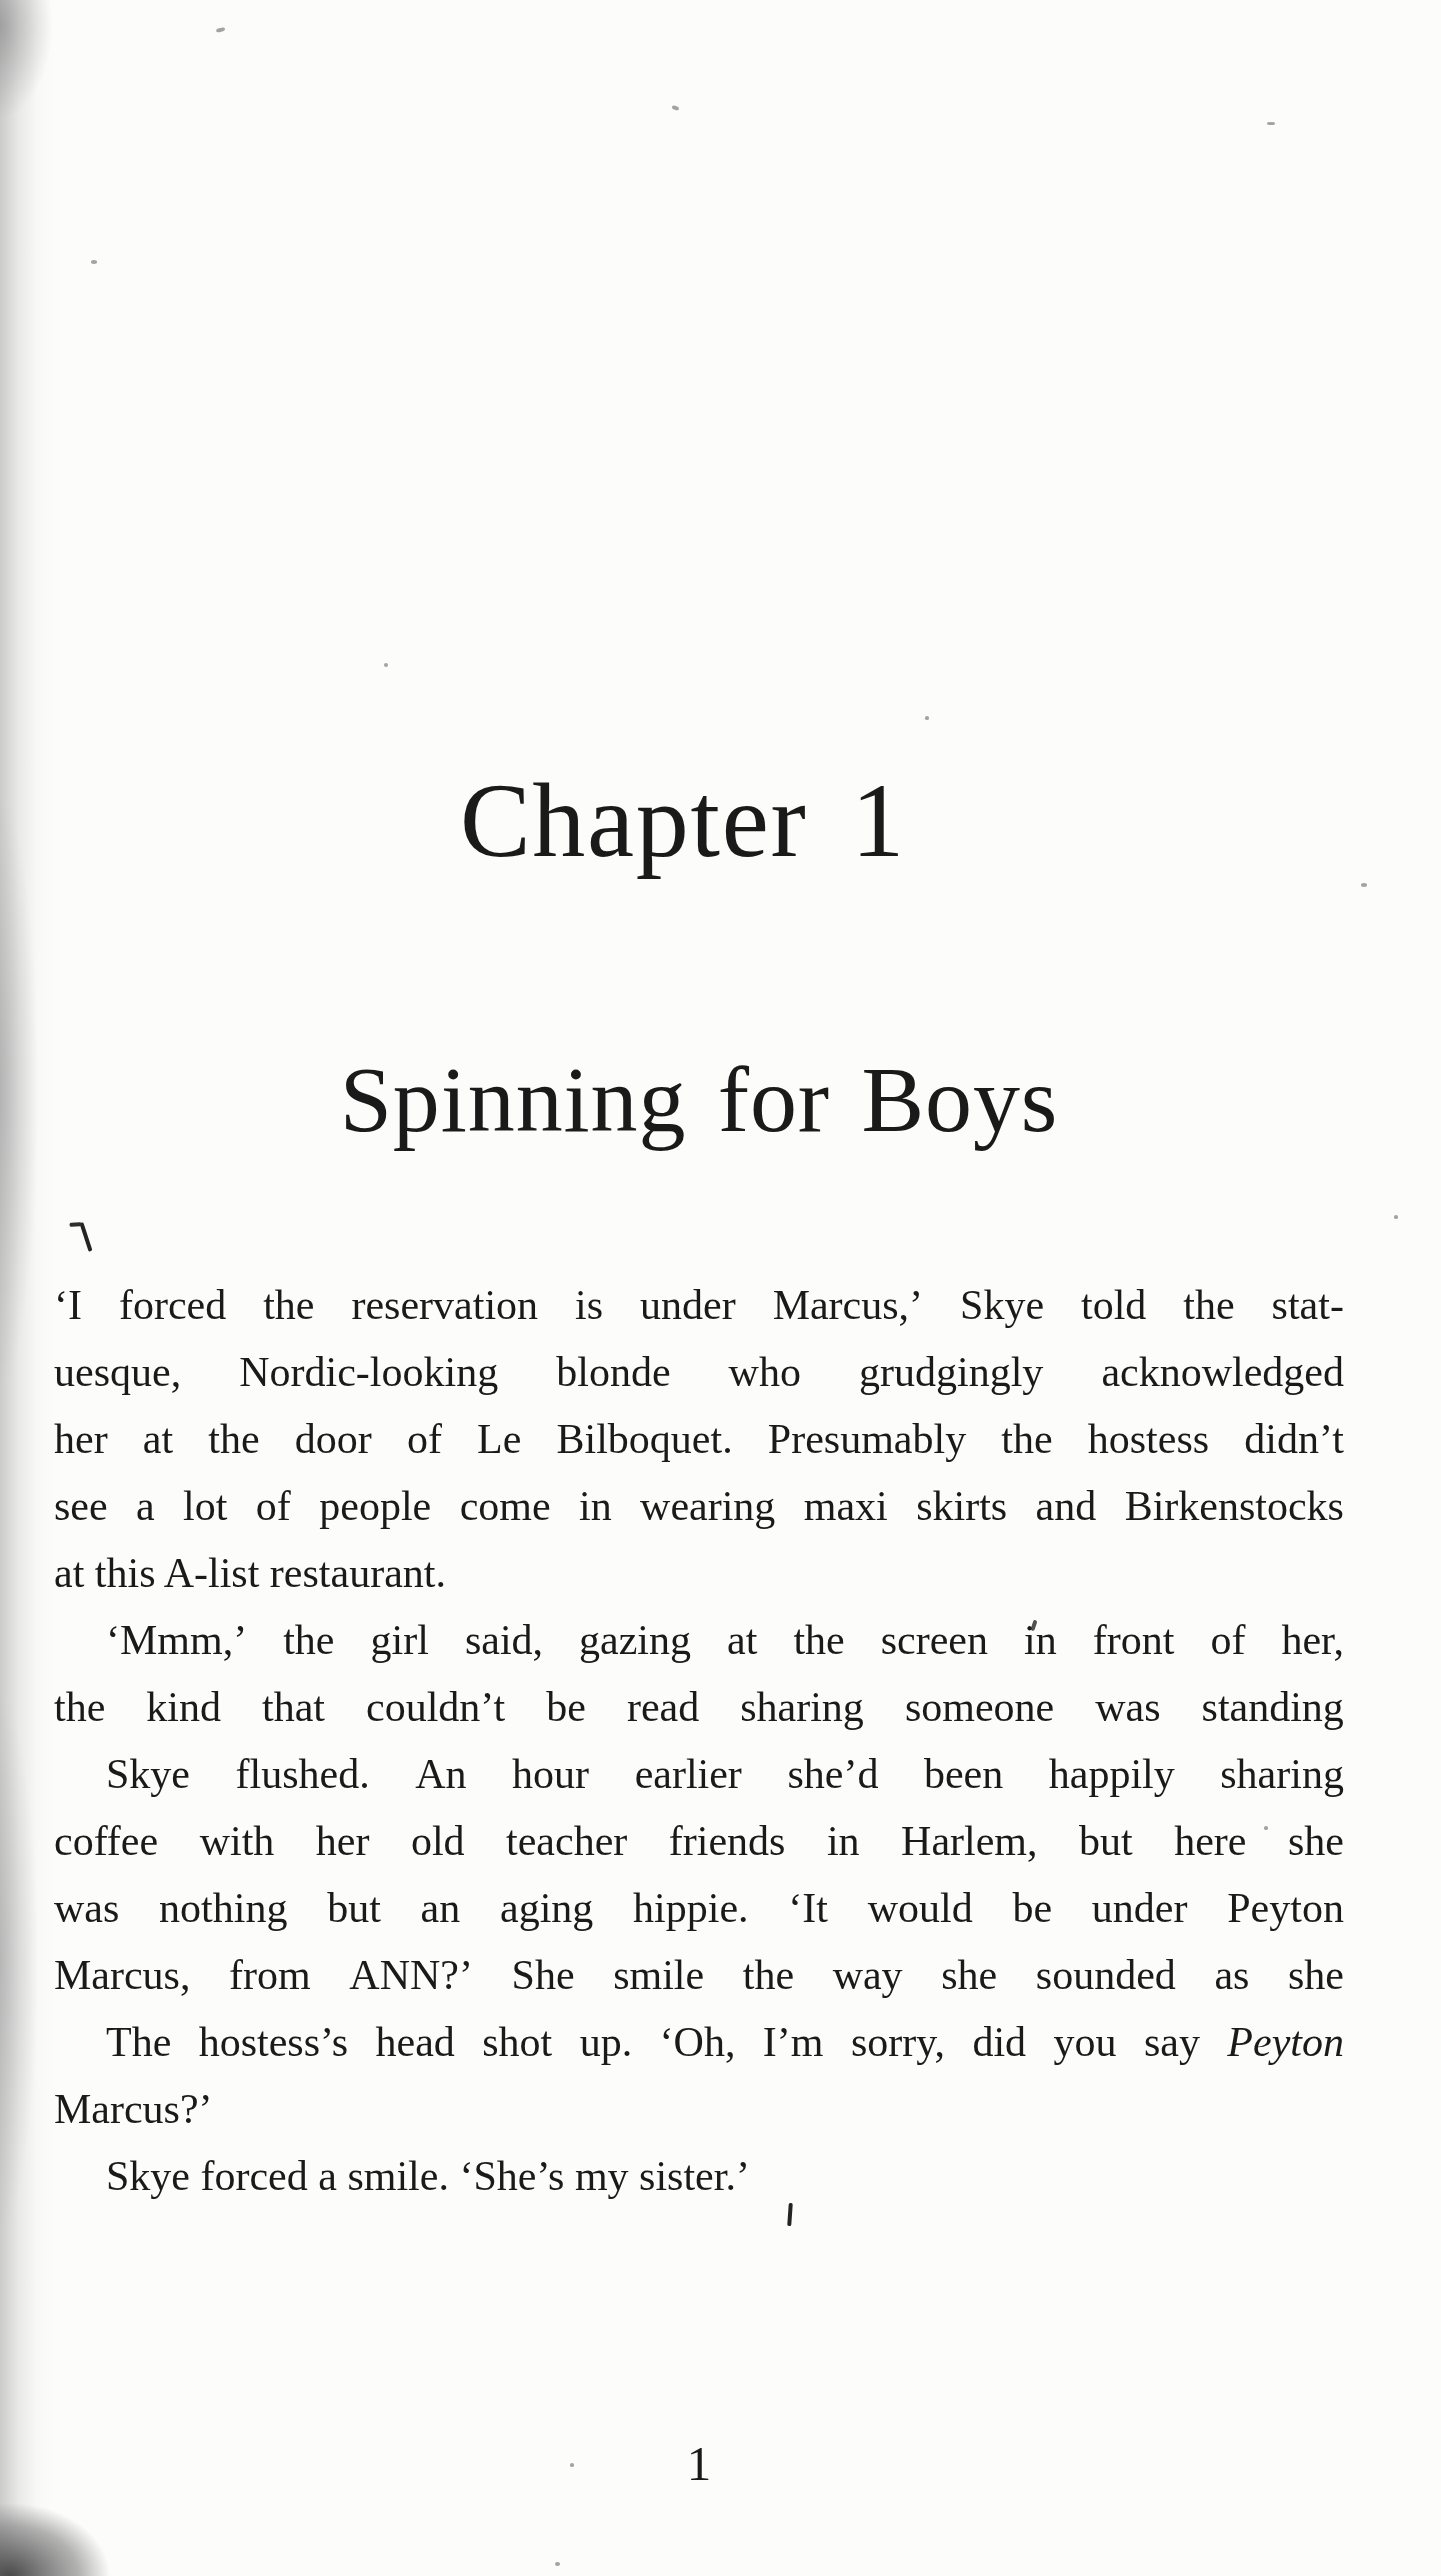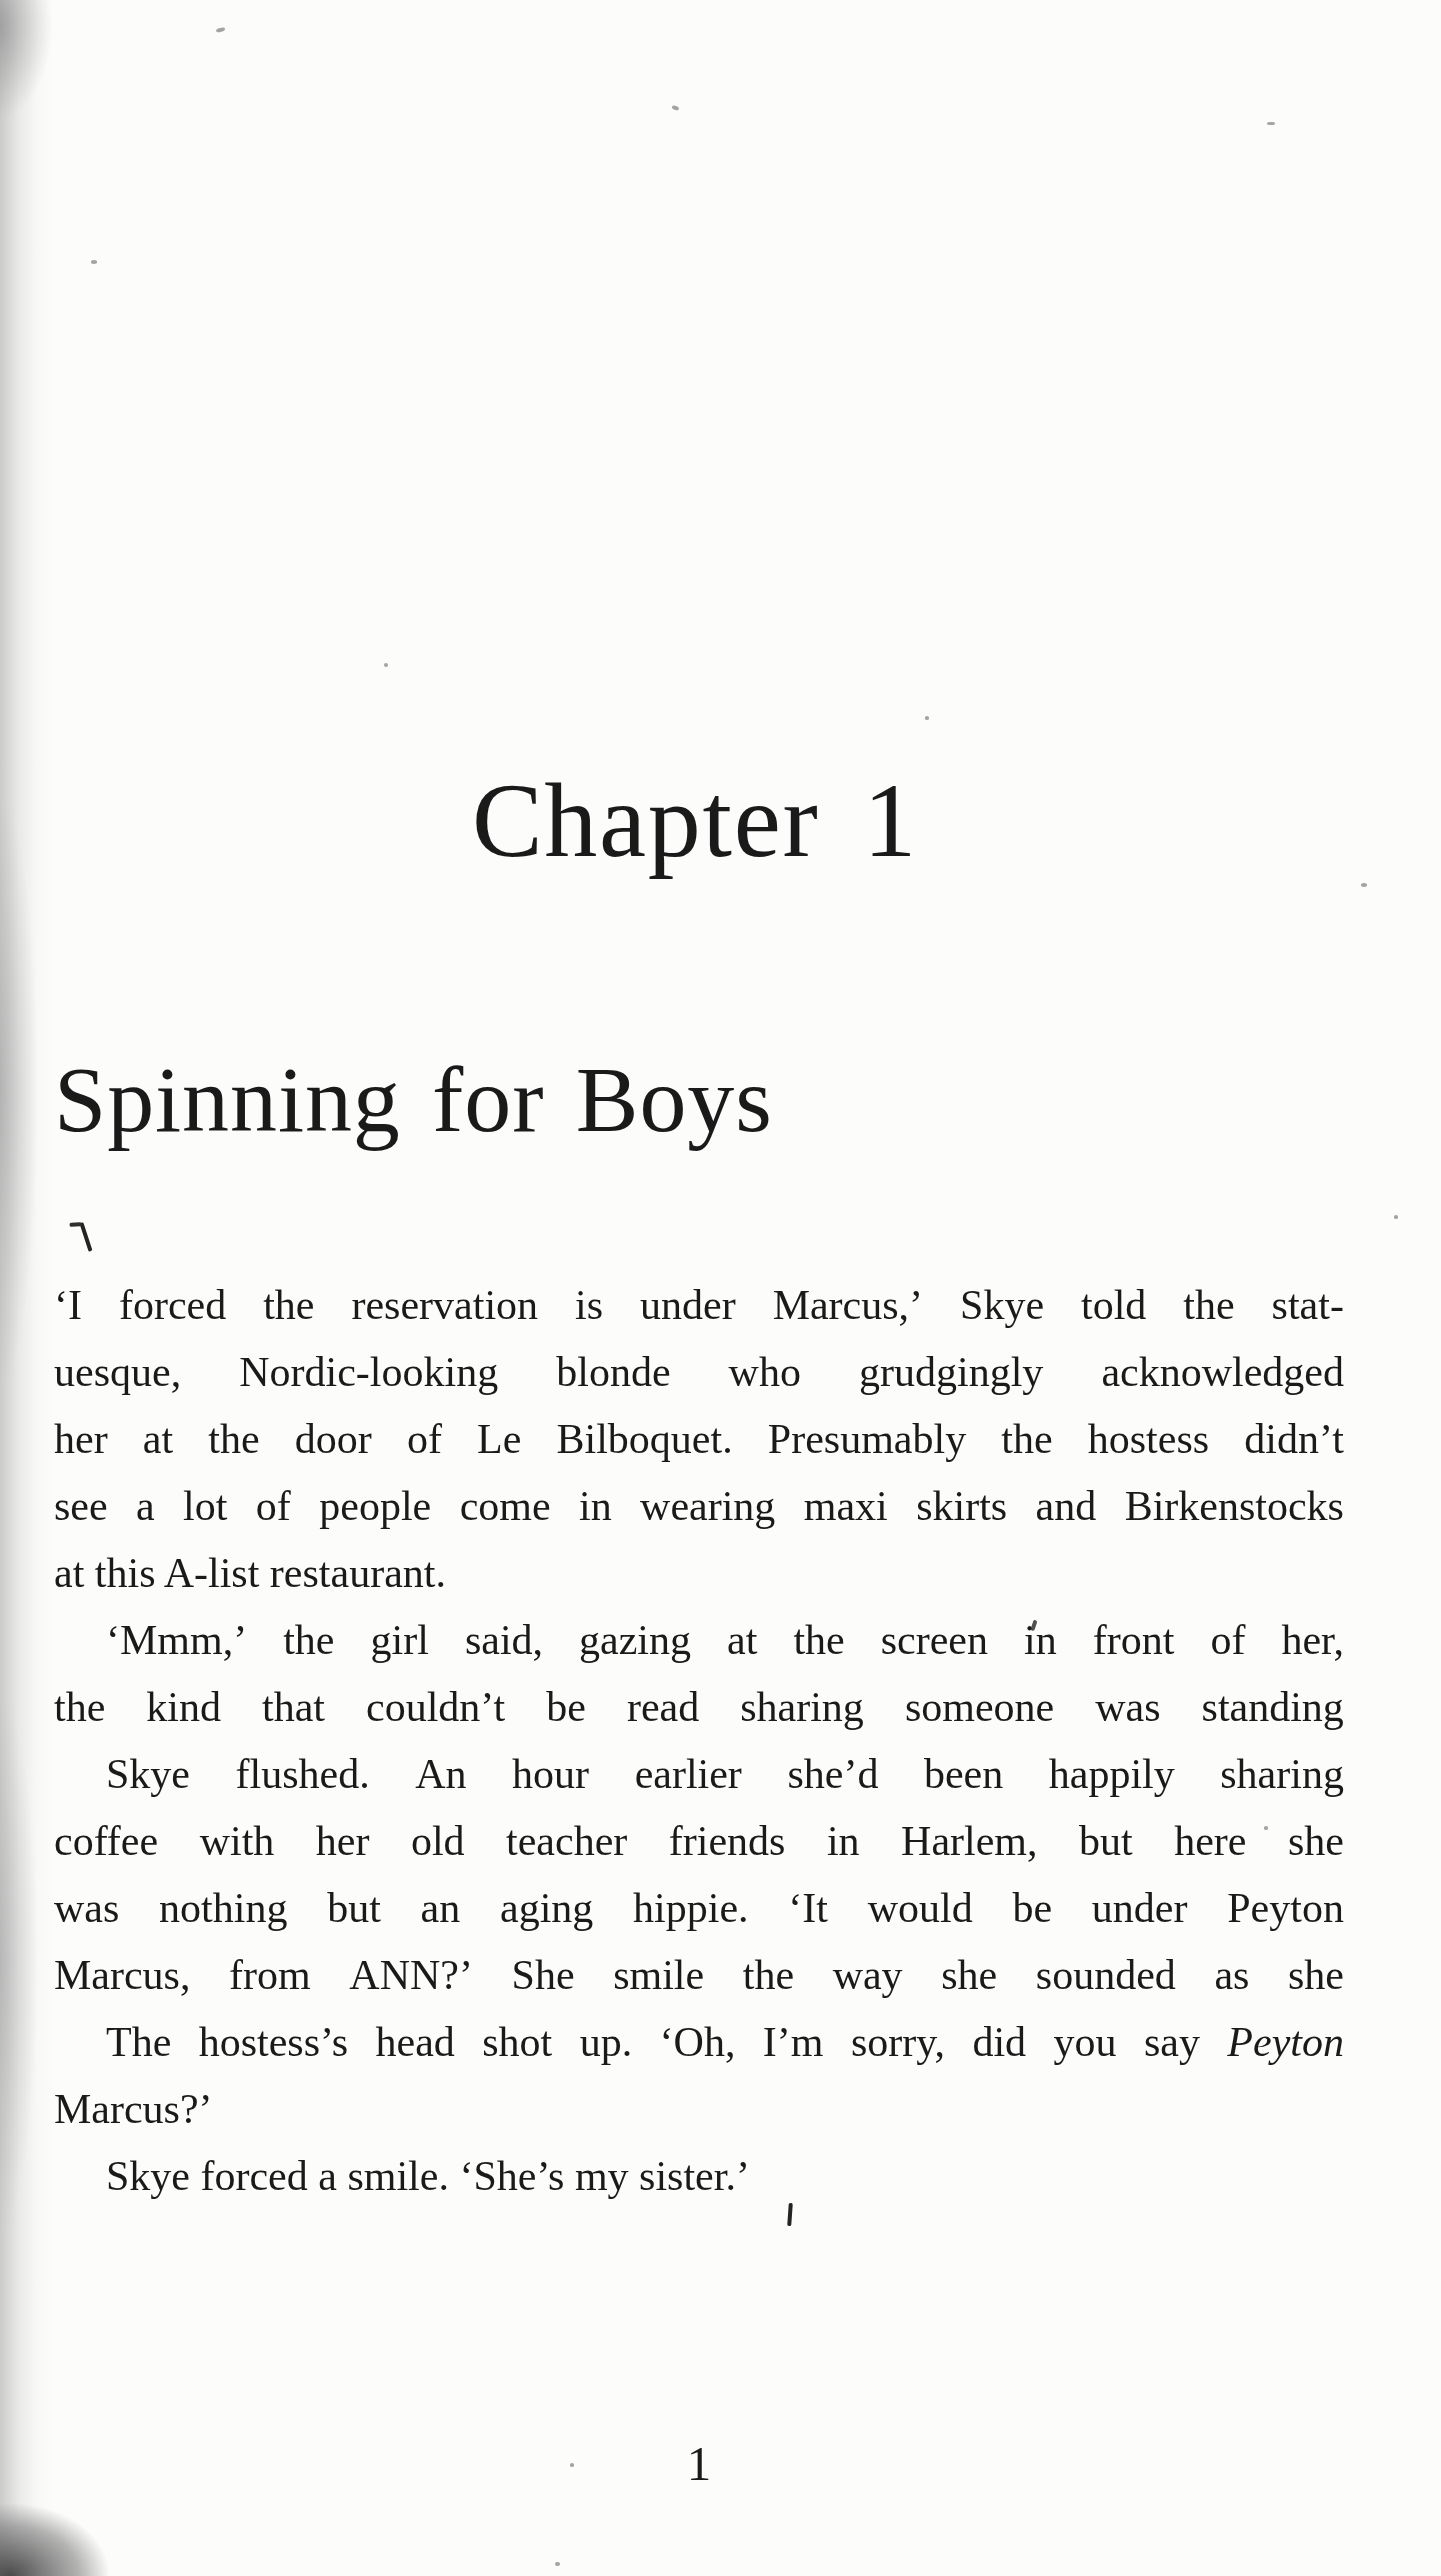--- a/index.html
+++ b/index.html
@@ -19,30 +19,30 @@
   .edge-shadow{
     position:absolute;left:0;top:0;width:148px;height:100%;
     background:
       radial-gradient(ellipse 131px 96px at 10.5px 100%, rgba(50,50,50,.85), rgba(105,105,105,.5) 52%, rgba(150,150,150,0) 76%),
       radial-gradient(ellipse 70px 122px at 0px 26px, rgba(125,125,125,.55), rgba(160,160,160,0) 75%),
       radial-gradient(ellipse 48px 367px at 0px 1091px, rgba(140,140,140,.38), rgba(160,160,160,0) 80%),
       radial-gradient(ellipse 48px 332px at 0px 1963px, rgba(145,145,145,.35), rgba(160,160,160,0) 80%),
       linear-gradient(to right, rgba(158,158,158,.52) 0px, rgba(195,195,195,.33) 19px, rgba(225,225,225,.14) 37px, rgba(255,255,255,0) 54px);
   }
   .heading-1{
-    position:absolute;left:50px;top:768px;width:1290px;
+    position:absolute;left:38px;top:768px;width:1290px;
     font-size:106px;line-height:106px;
     letter-spacing:1.7px;word-spacing:15.7px;
     text-align:center;white-space:nowrap;
   }
   .heading-2{
     position:absolute;left:54px;top:1052px;width:1290px;
     font-size:94px;line-height:94px;
     letter-spacing:0.9px;word-spacing:7px;
-    white-space:nowrap;
+    text-align:center;white-space:nowrap;
   }
   .body-text{
     position:absolute;left:54px;top:1272px;width:1290px;
     font-size:42px;
   }
   .line{
     height:67px;line-height:67px;
     white-space:nowrap;
   }
   .line.j{

